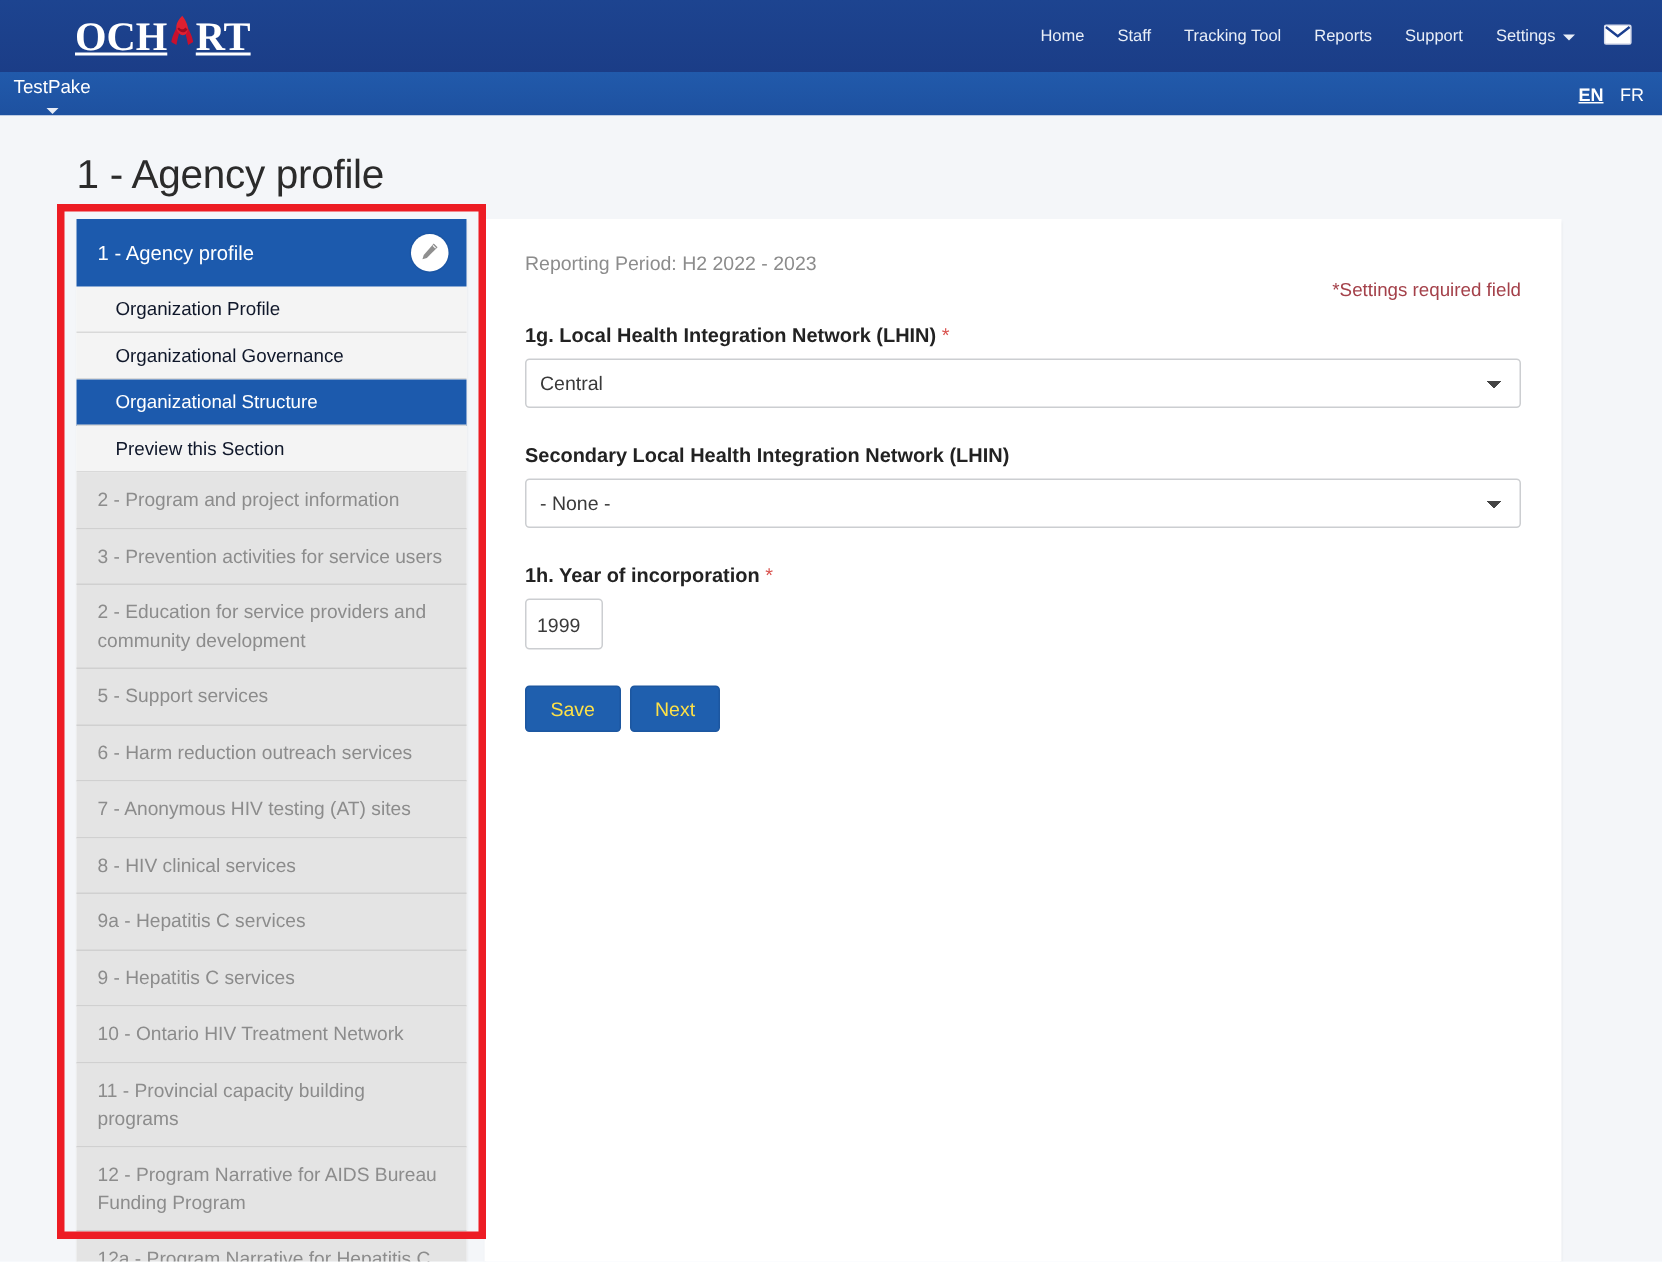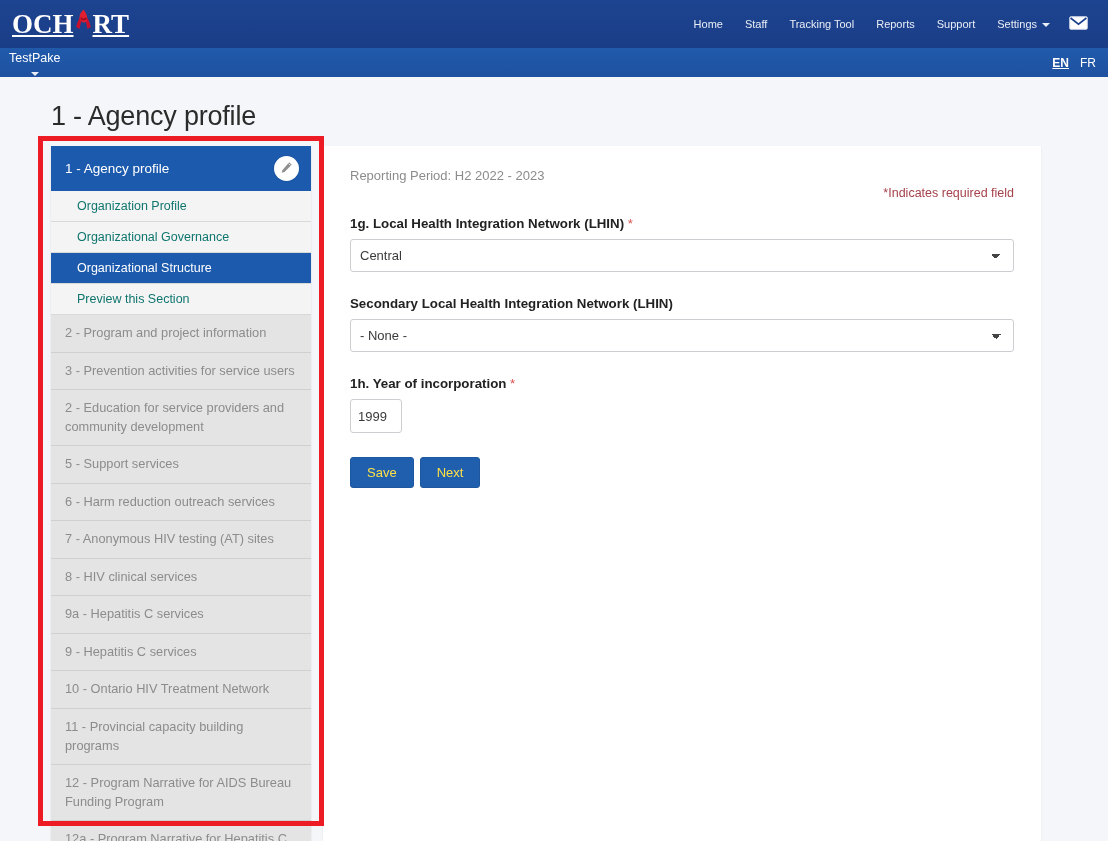--- a/index.html
+++ b/index.html
@@ -24,29 +24,30 @@
     height: 48px;
     background: #1b3f8f;
     background: linear-gradient(to bottom, #1d4490 0%, #1b3d87 100%);
     display: flex;
     align-items: center;
     padding: 0 0 0 8px;
   }
 
   .brand {
     display: flex;
-    align-items: flex-start;
+    align-items: flex-end;
     font-family: "Liberation Serif", serif;
     color: #ffffff;
     font-size: 27px;
     font-weight: bold;
     letter-spacing: 0px;
     line-height: 1;
     padding-left: 4px;
     user-select: none;
+    margin-left: 38px;
   }
   .brand .ribbon-wrap {
     position: relative;
     display: inline-block;
     width: 19px;
     height: 26px;
   }
   .brand .ribbon-wrap svg { position: absolute; left: -1px; top: -3px; }
 
   .nav-links {
@@ -165,21 +166,21 @@
     display: flex;
     align-items: center;
     justify-content: center;
     flex: 0 0 auto;
     box-shadow: 0 0 0 1px rgba(0,0,0,.05);
   }
 
   .side-sub {
     background: #f4f4f4;
     border-bottom: 1px solid #d9d9d9;
-    color: #0f766e;
+    color: #0f172a;
     font-size: 12.5px;
     padding: 8px 10px 8px 26px;
     cursor: pointer;
   }
   .side-sub.active {
     background: #1c5aad;
     color: #ffffff;
   }
 
   .side-item {
@@ -403,21 +404,21 @@
       </div>
       <div class="side-item">
         <span>12a - Program Narrative for Hepatitis C Funding Programs</span>
       </div>
 
     </nav>
 
     <main class="content">
 
       <div class="rep-period">Reporting Period: H2 2022 - 2023</div>
-      <div class="req-note">*Indicates required field</div>
+      <div class="req-note">*Settings required field</div>
 
       <div class="field-block">
         <div class="field-label">
           <span>1g. Local Health Integration Network (LHIN)</span>
           <span class="req-star">*</span>
         </div>
         <select class="form-select">
           <option>Central</option>
         </select>
       </div>

